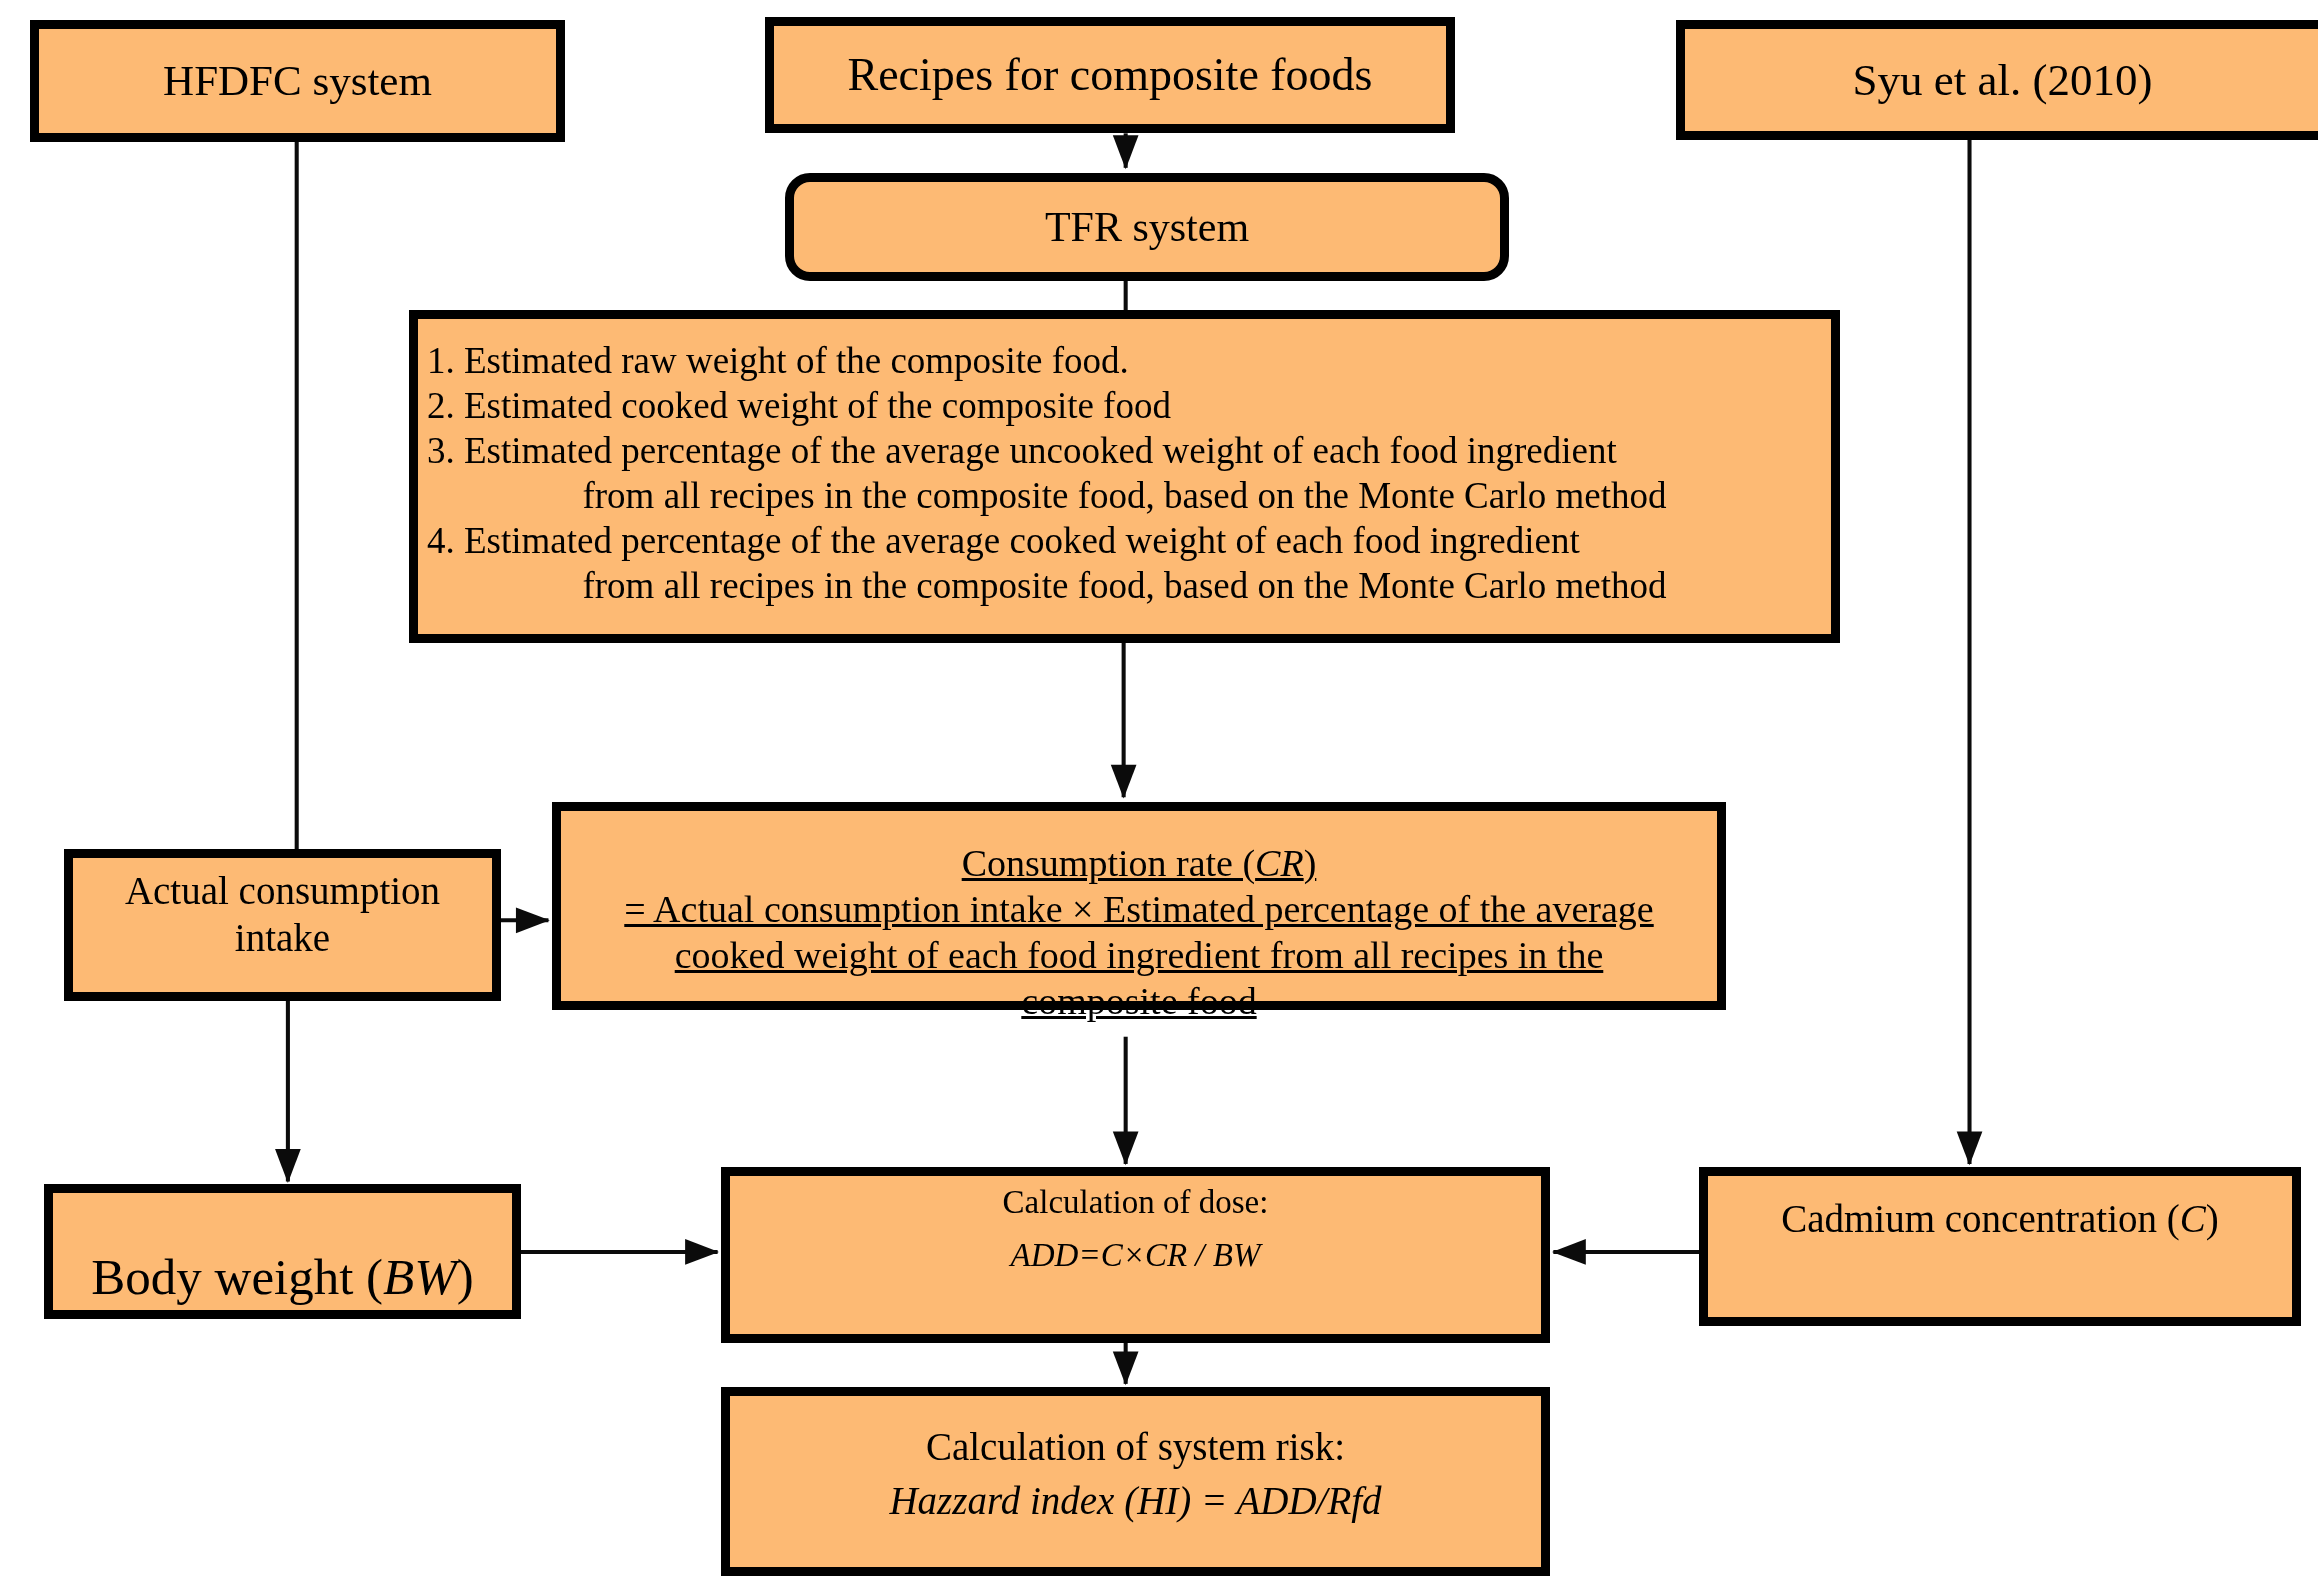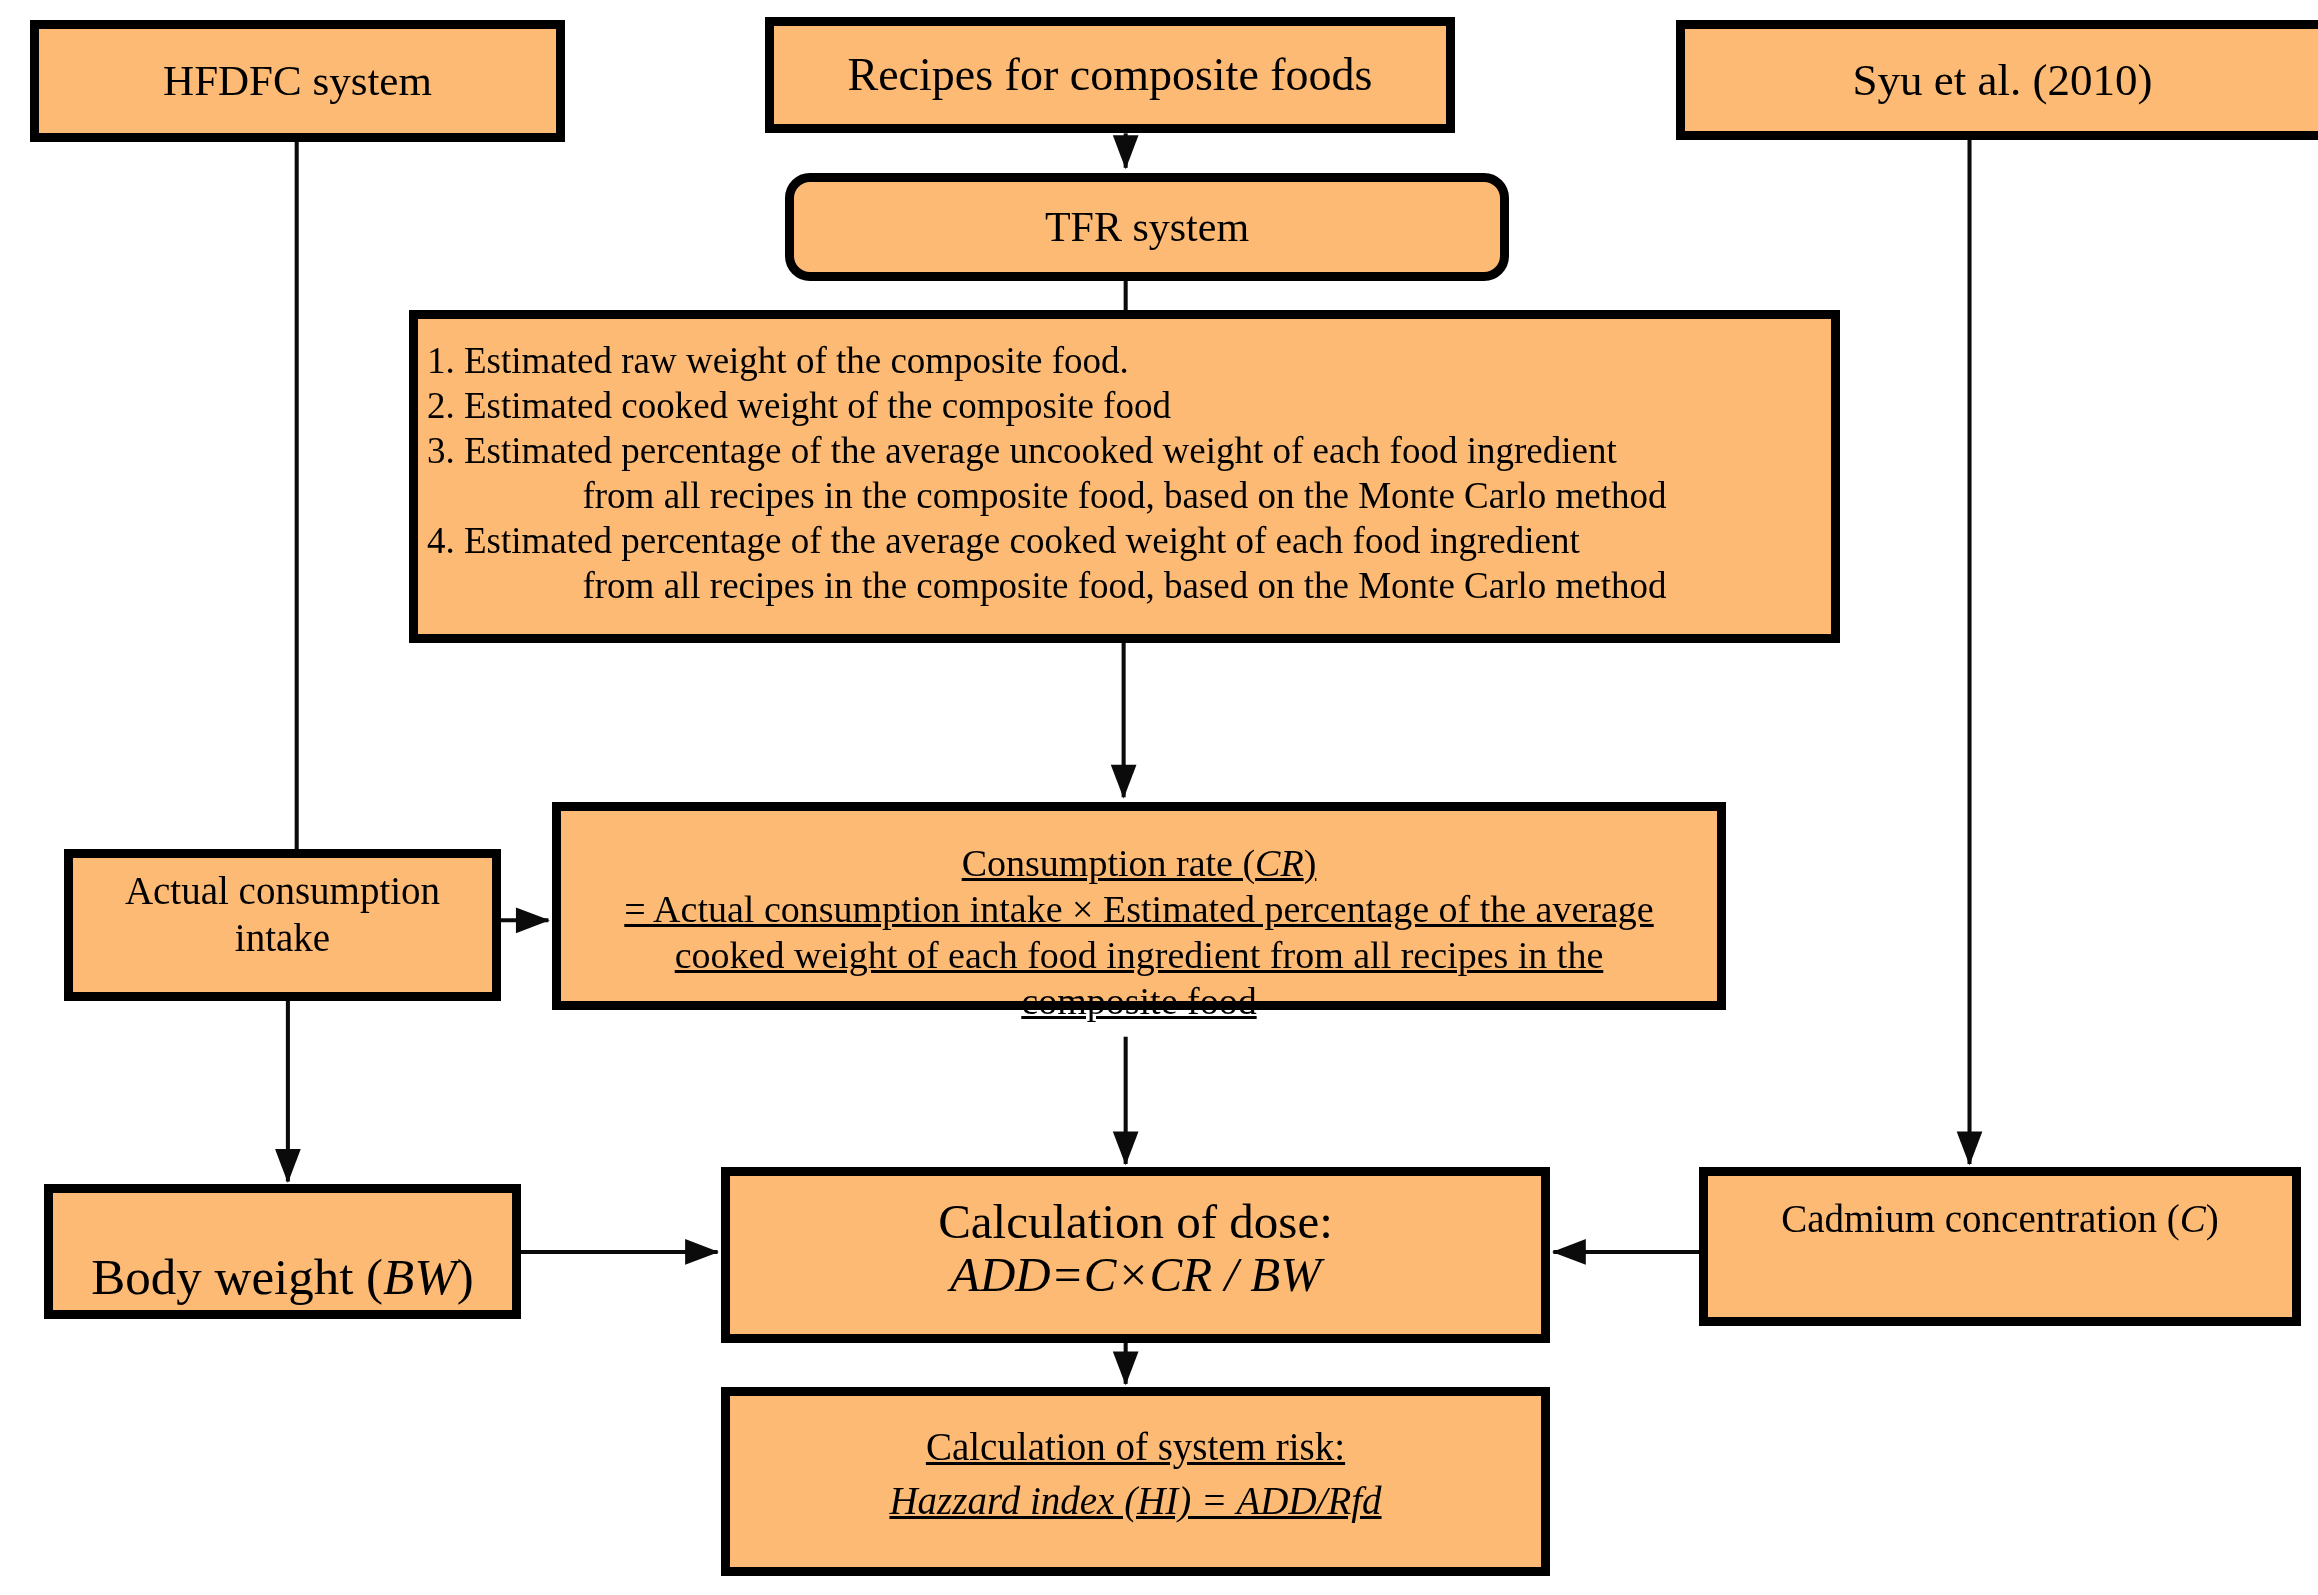--- a/index.html
+++ b/index.html
@@ -42,23 +42,23 @@
     align-items: stretch; justify-content: flex-start;
     text-align: left;
   }
   .est-item .l1 { display: block; white-space: nowrap; text-align: left; }
   .est-item .l2 { display: block; text-align: center; }
   .est-item .l2:empty { display: none; }
 
   .b-actual  { left: 64px;   top: 849px; width: 437px;  height: 152px; justify-content: center; padding-bottom: 23px; font-size: 39px; line-height: 47px; }
   .b-cr      { left: 552px;  top: 802px; width: 1174px; height: 208px; justify-content: flex-start; padding: 29px 31px; font-size: 38px; line-height: 46px; text-decoration: underline; }
   .b-bw      { left: 44px;   top: 1184px; width: 477px;  height: 135px; justify-content: flex-end; font-size: 51px; }
-  .b-dose    { left: 721px; top: 1167px; width: 829px; height: 176px; justify-content: flex-start; padding-top: 19px; font-size: 49px; line-height: 53px; }
+  .b-dose    { left: 721px; top: 1167px; width: 829px; height: 176px; justify-content: flex-start; font-size: 33px; line-height: 53px; }
   .b-cadmium { left: 1699px; top: 1167px; width: 602px;  height: 159px; justify-content: flex-start; padding-top: 19px; font-size: 39px; }
-  .b-risk    { left: 721px; top: 1387px; width: 829px; height: 189px; justify-content: flex-start; padding-top: 24px; font-size: 39px; line-height: 54px; text-decoration: underline; }
+  .b-risk    { left: 721px; top: 1387px; width: 829px; height: 189px; justify-content: flex-start; padding-top: 24px; font-size: 39px; line-height: 54px; }
 
   .wire { stroke: #0b0b0b; stroke-width: 6; fill: none; }
 </style>
 </head>
 <body>
 
 <div id="canvas">
 
   <svg id="wires" viewBox="0 0 3426 2357" xmlns="http://www.w3.org/2000/svg">
     <defs>

